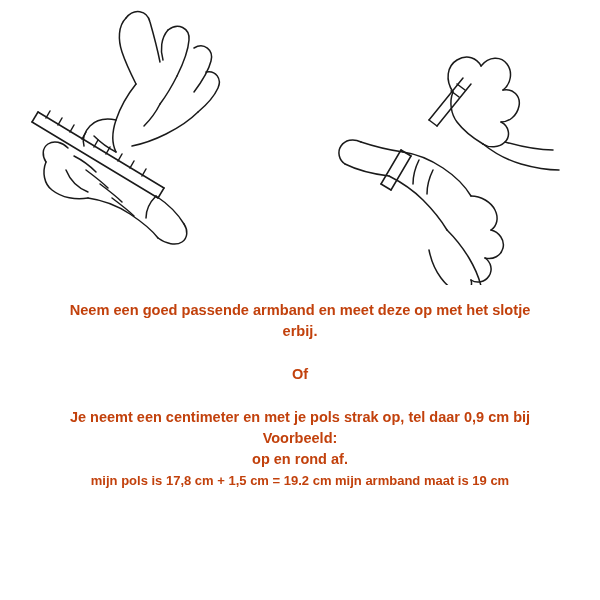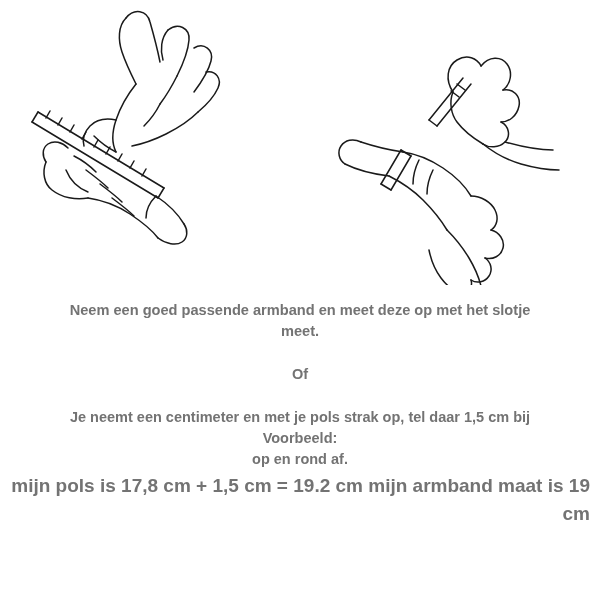--- a/index.html
+++ b/index.html
@@ -36,26 +36,26 @@
     position: absolute;
     top: 300px;
     left: 0;
     width: 600px;
     text-align: center;
   }
   .line {
     font-weight: bold;
     font-size: 14.5px;
     line-height: 1.45;
-    color: #737373;
+    color: #c2410c;
     padding: 0 10px;
   }
   .line.l1 { font-size: 14.6px; }
   .line.of { margin-top: 22px; margin-bottom: 22px; }
-  .line.last { font-size: 19px; margin-top: 2px; text-align: right; }
+  .line.last { font-size: 13px; margin-top: 2px; }
   svg { display: block; }
 </style>
 </head>
 <body>
 
 <div class="page">
 
   <div class="illustrations">
 
     <div class="illo illo-left">
@@ -149,21 +149,21 @@
 
         <path d="M114 160 C110 168 108 176 108 184"></path>
         <path d="M128 170 C124 178 122 186 122 194"></path>
       </svg>
     </div>
 
   </div>
 
   <div class="text-block">
     <div class="line l1">Neem een goed passende armband en meet deze op met het slotje</div>
-    <div class="line l1">meet.</div>
+    <div class="line l1">erbij.</div>
     <div class="line of">Of</div>
-    <div class="line">Je neemt een centimeter en met je pols strak op, tel daar 1,5 cm bij</div>
+    <div class="line">Je neemt een centimeter en met je pols strak op, tel daar 0,9 cm bij</div>
     <div class="line">Voorbeeld:</div>
     <div class="line">op en rond af.</div>
     <div class="line last">mijn pols is 17,8 cm + 1,5 cm = 19.2 cm  mijn armband maat is 19 cm</div>
   </div>
 
 </div>
 
 </body></html>

